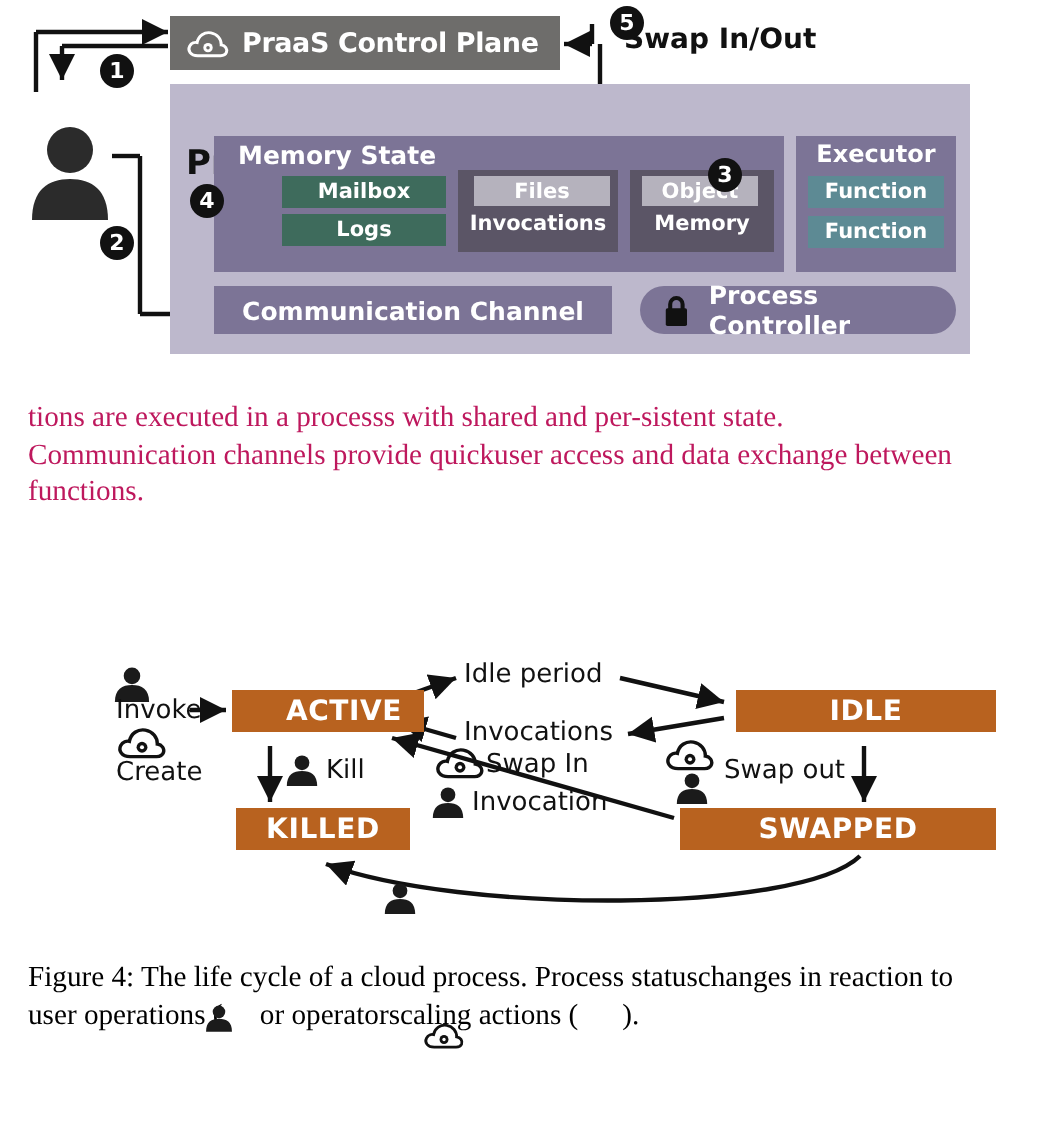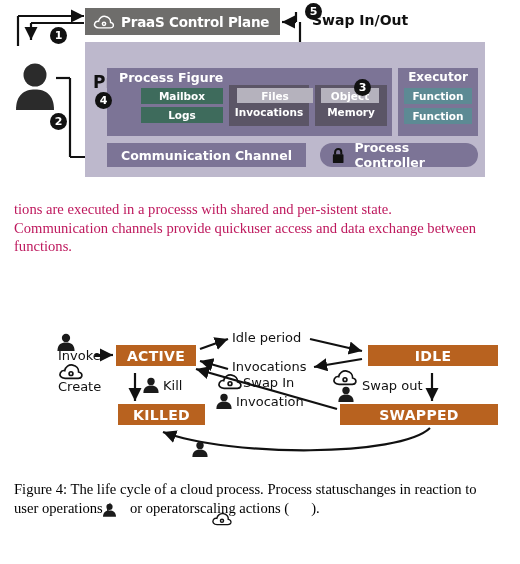--- a/index.html
+++ b/index.html
@@ -39,21 +39,21 @@
     font-family:"DejaVu Sans",sans-serif;font-weight:bold;font-size:12.5px;
   }
   .box{
     position:absolute;display:flex;align-items:center;justify-content:center;
     font-family:"DejaVu Sans",sans-serif;font-weight:bold;color:#ffffff;
     box-sizing:border-box;
   }
   .mailbox{left:34px;top:20px;width:82px;height:16px;background:#3e6b5c;font-size:10.5px;}
   .logs{left:34px;top:39px;width:82px;height:16px;background:#3e6b5c;font-size:10.5px;}
   .fs-group{left:122px;top:17px;width:80px;height:41px;background:#5b5566;}
-  .files{left:8px;top:3px;width:76px;height:15px;background:#b5b2bd;font-size:10.5px;}
+  .files{left:8px;top:3px;width:68px;height:15px;background:#b5b2bd;font-size:10.5px;}
   .fs-lbl{position:absolute;left:0;top:21px;width:80px;text-align:center;
     color:#ffffff;font-family:"DejaVu Sans",sans-serif;font-weight:bold;font-size:10.5px;}
   .mem-group{left:208px;top:17px;width:72px;height:41px;background:#5b5566;}
   .object{left:6px;top:3px;width:58px;height:15px;background:#b5b2bd;font-size:10.5px;}
   .mem-lbl{position:absolute;left:0;top:21px;width:72px;text-align:center;
     color:#ffffff;font-family:"DejaVu Sans",sans-serif;font-weight:bold;font-size:10.5px;}
 
   .exec-panel{position:absolute;left:313px;top:26px;width:80px;height:68px;background:#7c7496;}
   .exec-title{position:absolute;left:0;top:2px;width:80px;text-align:center;color:#ffffff;
     font-family:"DejaVu Sans",sans-serif;font-weight:bold;font-size:12px;}
@@ -84,21 +84,21 @@
     font-size:14.6px;line-height:1.28;color:#be185d;
   }
 
   
   .fig2{position:absolute;left:0;top:305px;width:520px;height:170px;}
   .state{
     position:absolute;background:#b8621f;color:#ffffff;
     font-family:"DejaVu Sans",sans-serif;font-weight:bold;font-size:14px;
     display:flex;align-items:center;justify-content:center;letter-spacing:0.3px;
   }
-  .st-active{left:116px;top:40px;width:80px;height:21px;}
+  .st-active{left:116px;top:40px;width:80px;height:21px;padding-left:16px;}
   .st-idle{left:368px;top:40px;width:130px;height:21px;}
   .st-killed{left:118px;top:99px;width:87px;height:21px;}
   .st-swapped{left:340px;top:99px;width:158px;height:21px;}
   .dlabel{
     position:absolute;color:#111;font-family:"DejaVu Sans",sans-serif;font-size:13px;
     white-space:nowrap;
   }
 
   .caption{
     position:absolute;left:14px;top:480px;width:480px;
@@ -150,21 +150,21 @@
       <circle cx="15" cy="12.5" r="3.2" fill="#ffffff"></circle>
       <circle cx="15" cy="12.5" r="1.2" fill="#6e6d6b"></circle>
     </svg>
     <span class="lbl">PraaS Control Plane</span>
   </div>
 
   <div class="process-panel">
     <div class="process-title">Process</div>
 
     <div class="pstate-panel">
-      <div class="pstate-title">Process Figure</div>
+      <div class="pstate-title">Memory State</div>
 
       <div class="box mailbox">Mailbox</div>
       <div class="box logs">Logs</div>
 
       <div class="box fs-group">
         <div class="box files">Files</div>
         <div class="fs-lbl">Invocations</div>
       </div>
 
       <div class="box mem-group">

